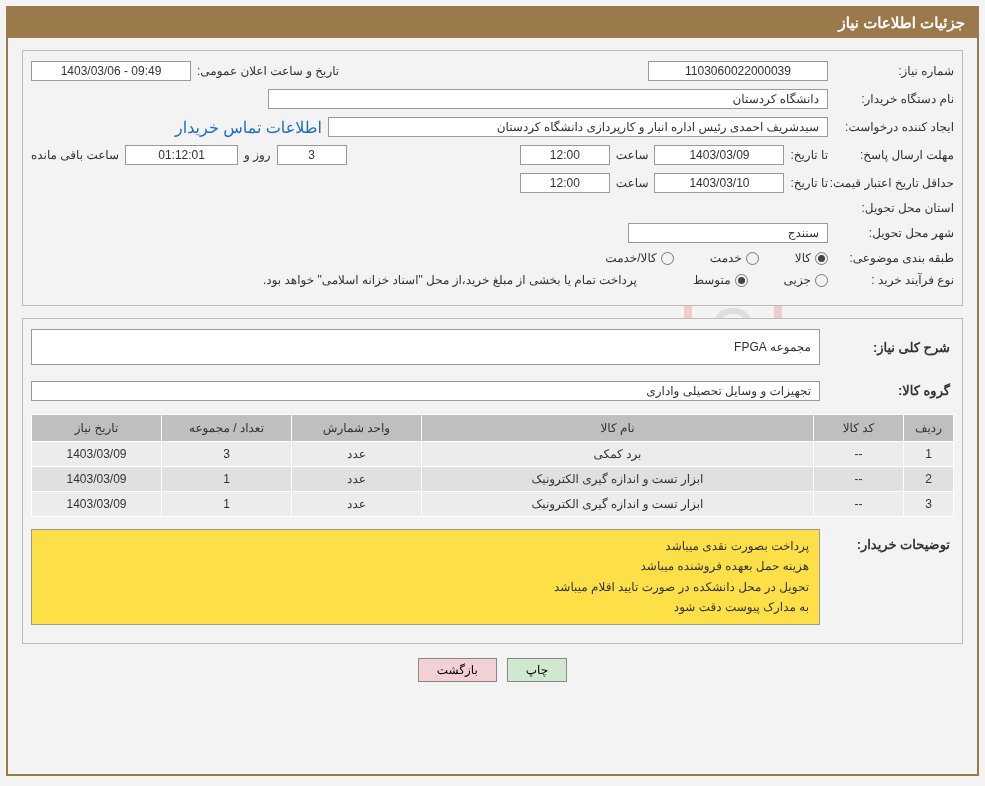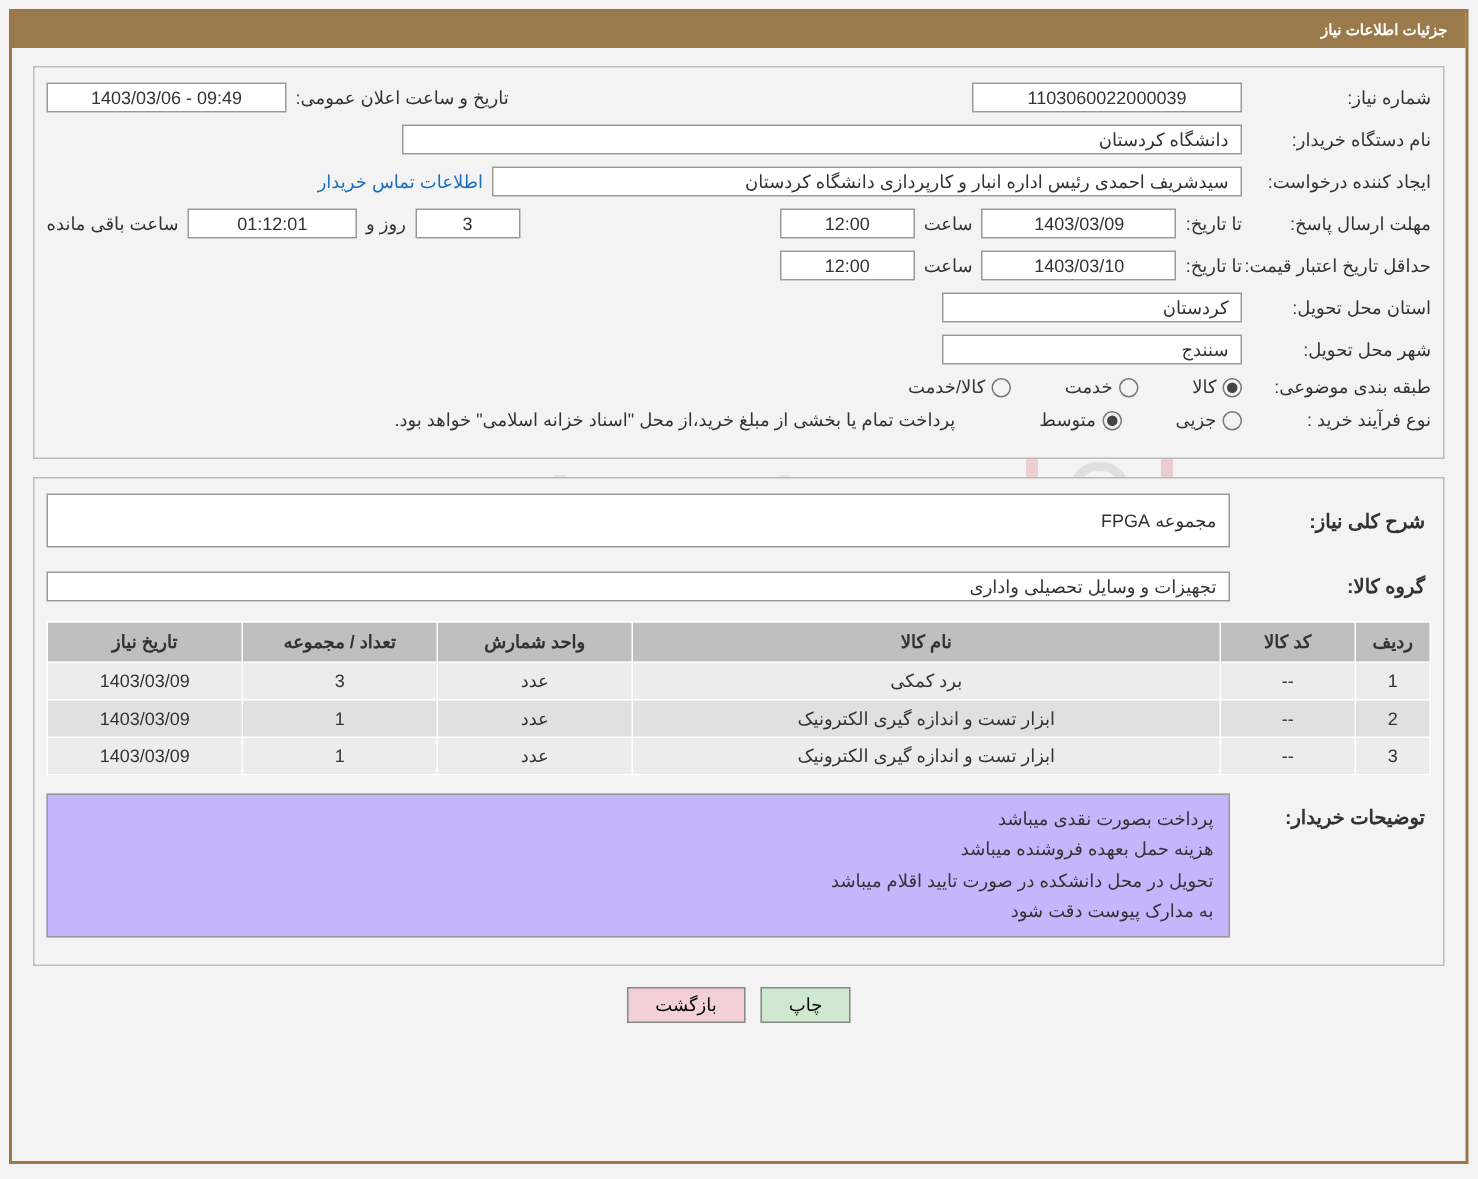--- a/index.html
+++ b/index.html
@@ -17,21 +17,21 @@
   border: 2px solid #9a7a4a;
   margin: 6px;
   background: #f3f3f3;
   height: 770px;
   position: relative;
 }
 .header-bar {
   background: #9a7a4a;
   color: #fff;
   padding: 6px 12px;
-  font-size: 10px;
+  font-size: 15px;
   font-weight: bold;
 }
 .inner-box {
   border: 1px solid #bbb;
   margin: 12px 14px;
   padding: 10px 8px;
   background: #f3f3f3;
 }
 .row {
   display: flex;
@@ -56,21 +56,21 @@
   font-size: 12px;
   text-align: center;
   display: inline-flex;
   align-items: center;
   justify-content: center;
 }
 .field-wide { flex: 1; text-align: right; justify-content: flex-start; padding-right: 8px; }
 .link {
   color: #1a6ec1;
   cursor: pointer;
-  font-size: 12px;
+  font-size: 16px;
 }
 .radio-group {
   display: inline-flex;
   align-items: center;
   gap: 4px;
   margin-left: 30px;
 }
 .radio {
   width: 13px; height: 13px;
   border: 1px solid #777;
@@ -95,35 +95,35 @@
 .table {
   width: 100%;
   border-collapse: collapse;
   margin-top: 8px;
 }
 .table th {
   background: #bfbfbf;
   border: 1px solid #fff;
   padding: 6px 4px;
   font-size: 12px;
-  font-weight: bold;
+  font-weight: normal;
   text-align: center;
 }
 .table td {
   background: #e8e8e8;
   border: 1px solid #fff;
   padding: 5px 4px;
   font-size: 12px;
   text-align: center;
 }
 .table tr:nth-child(odd) td { background: #ececec; }
 .table tr:nth-child(even) td { background: #e0e0e0; }
 .notes-box {
   border: 1px solid #999;
-  background: #c4b5fd;
+  background: #fde047;
   padding: 6px 10px;
   flex: 1;
   min-height: 80px;
   font-size: 12px;
   line-height: 1.7;
   text-align: right;
 }
 .btn-row {
   display: flex;
   justify-content: center;
@@ -223,21 +223,20 @@
     <div class="row">
       <span class="label" style="width:120px">حداقل تاریخ اعتبار قیمت:</span>
       <span class="label">تا تاریخ:</span>
       <span class="field" style="width:130px">1403/03/10</span>
       <span class="label">ساعت</span>
       <span class="field" style="width:90px">12:00</span>
     </div>
 
     <div class="row">
       <span class="label label-fixed">استان محل تحویل:</span>
-      <span class="field" style="width:200px;text-align:right;justify-content:flex-start;padding-right:8px">کردستان</span>
     </div>
 
     <div class="row">
       <span class="label label-fixed">شهر محل تحویل:</span>
       <span class="field" style="width:200px;text-align:right;justify-content:flex-start;padding-right:8px">سنندج</span>
     </div>
 
     <div class="row">
       <span class="label label-fixed">طبقه بندی موضوعی:</span>
       <span class="radio-group">

